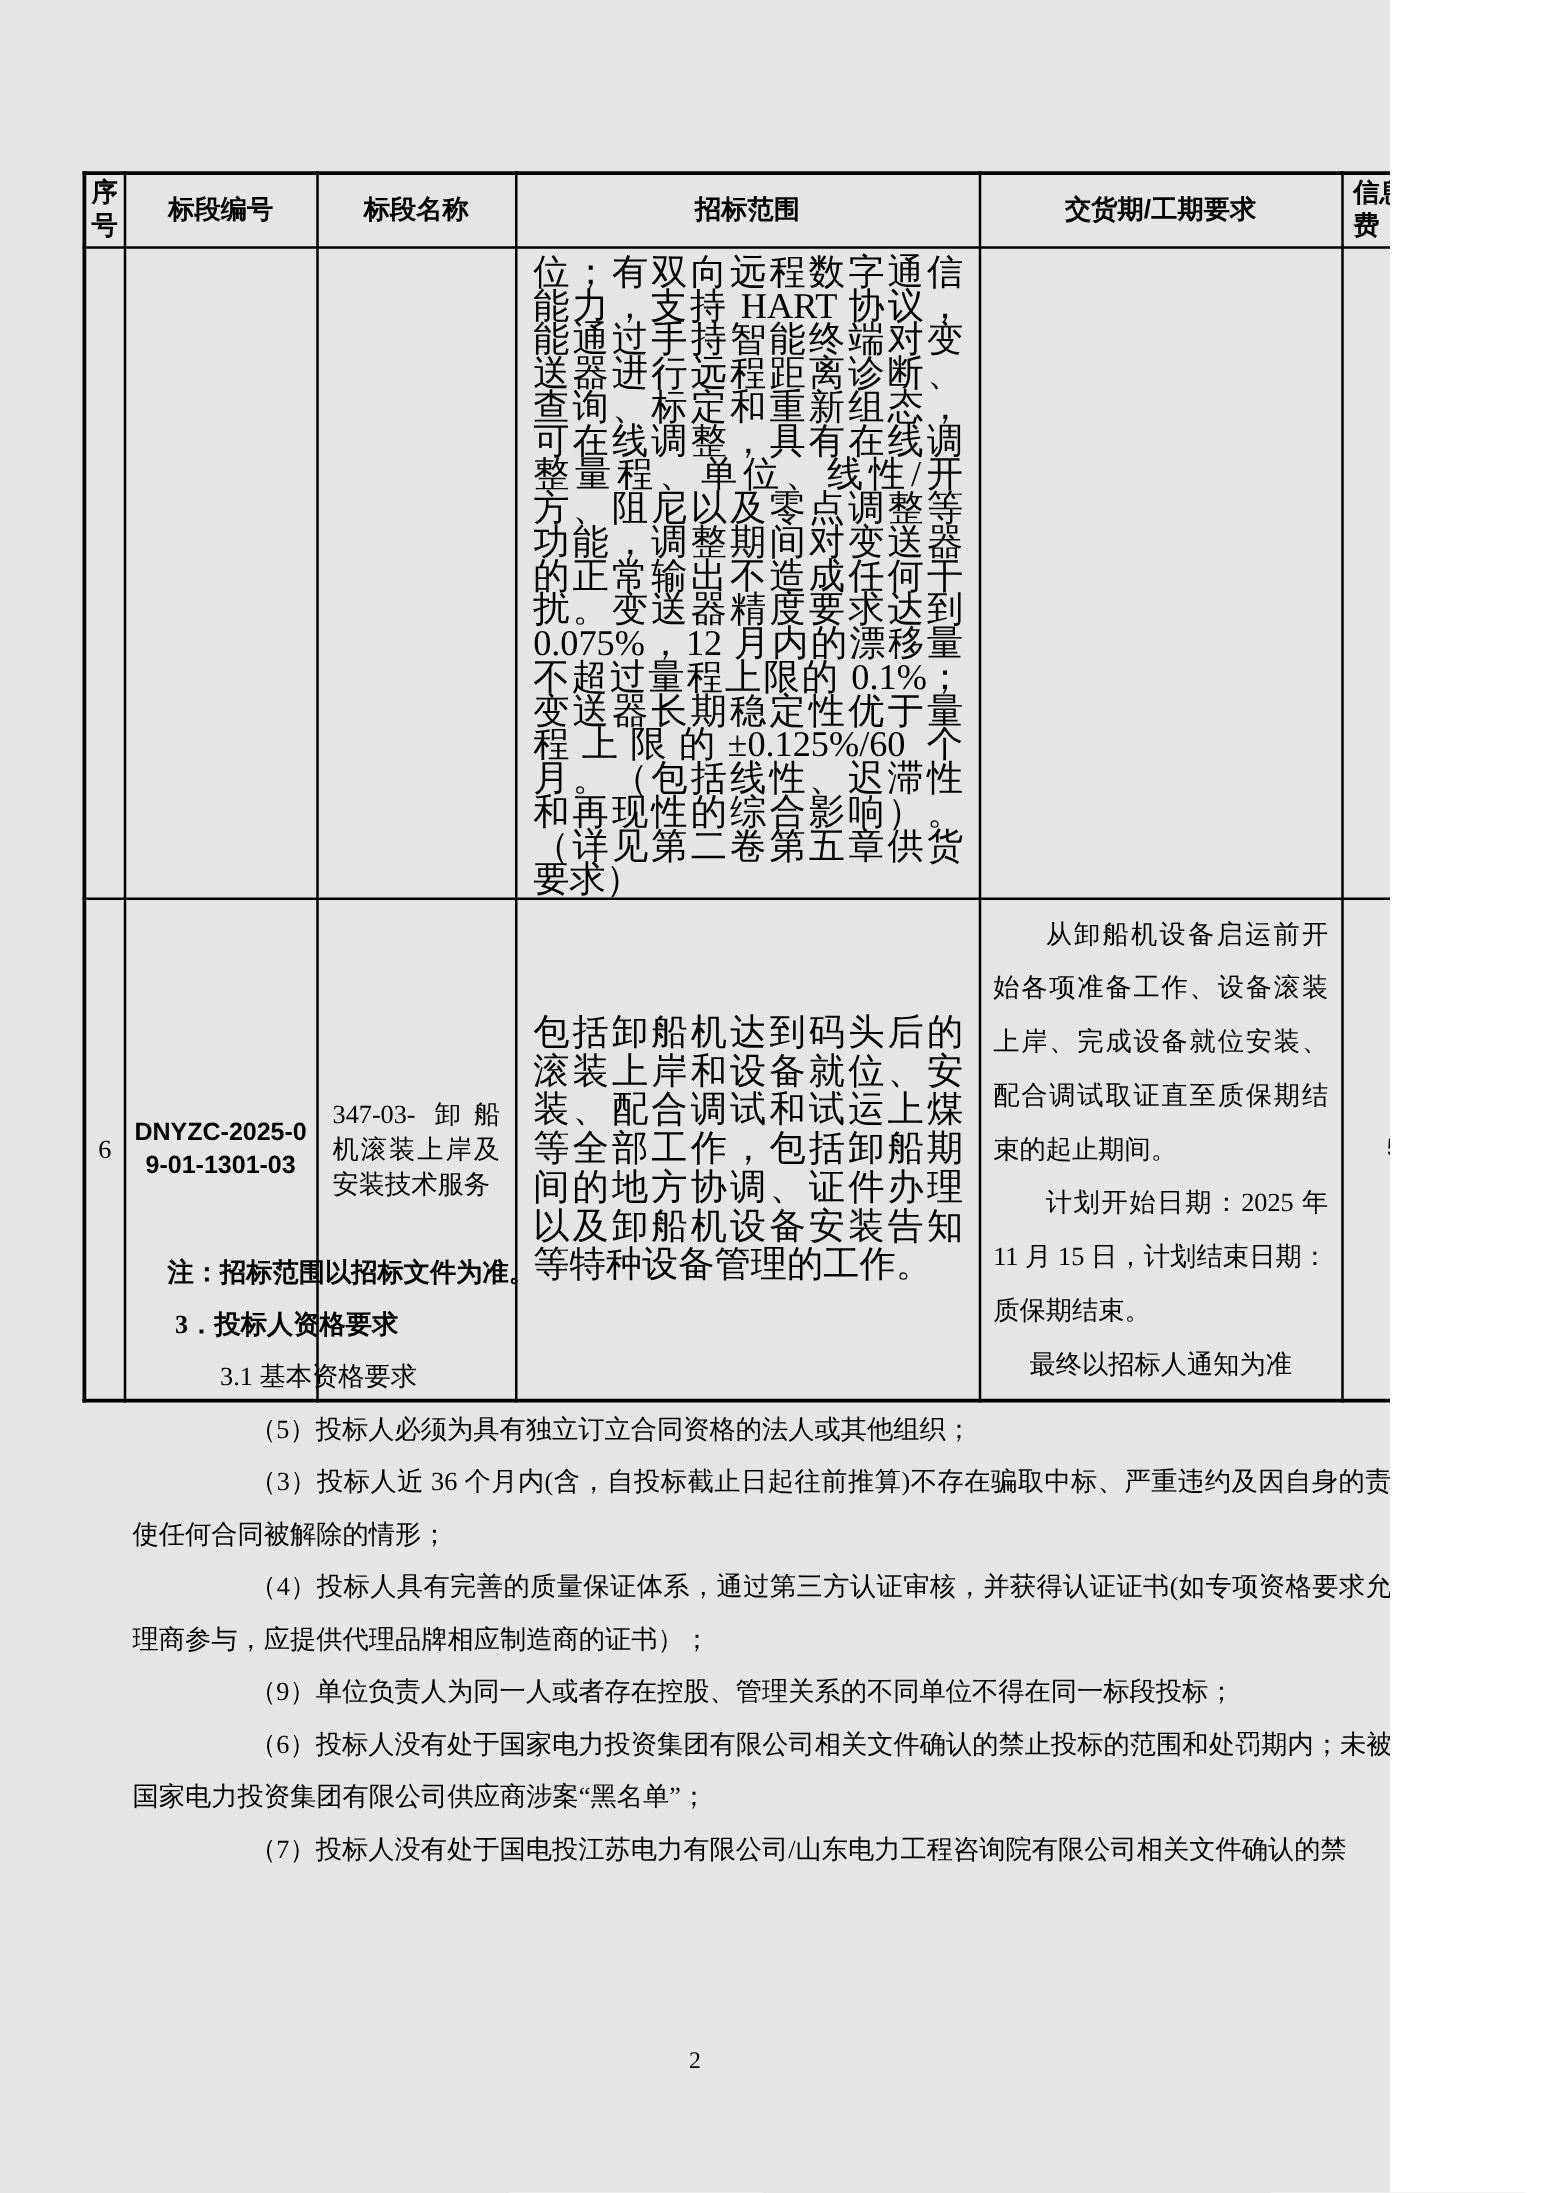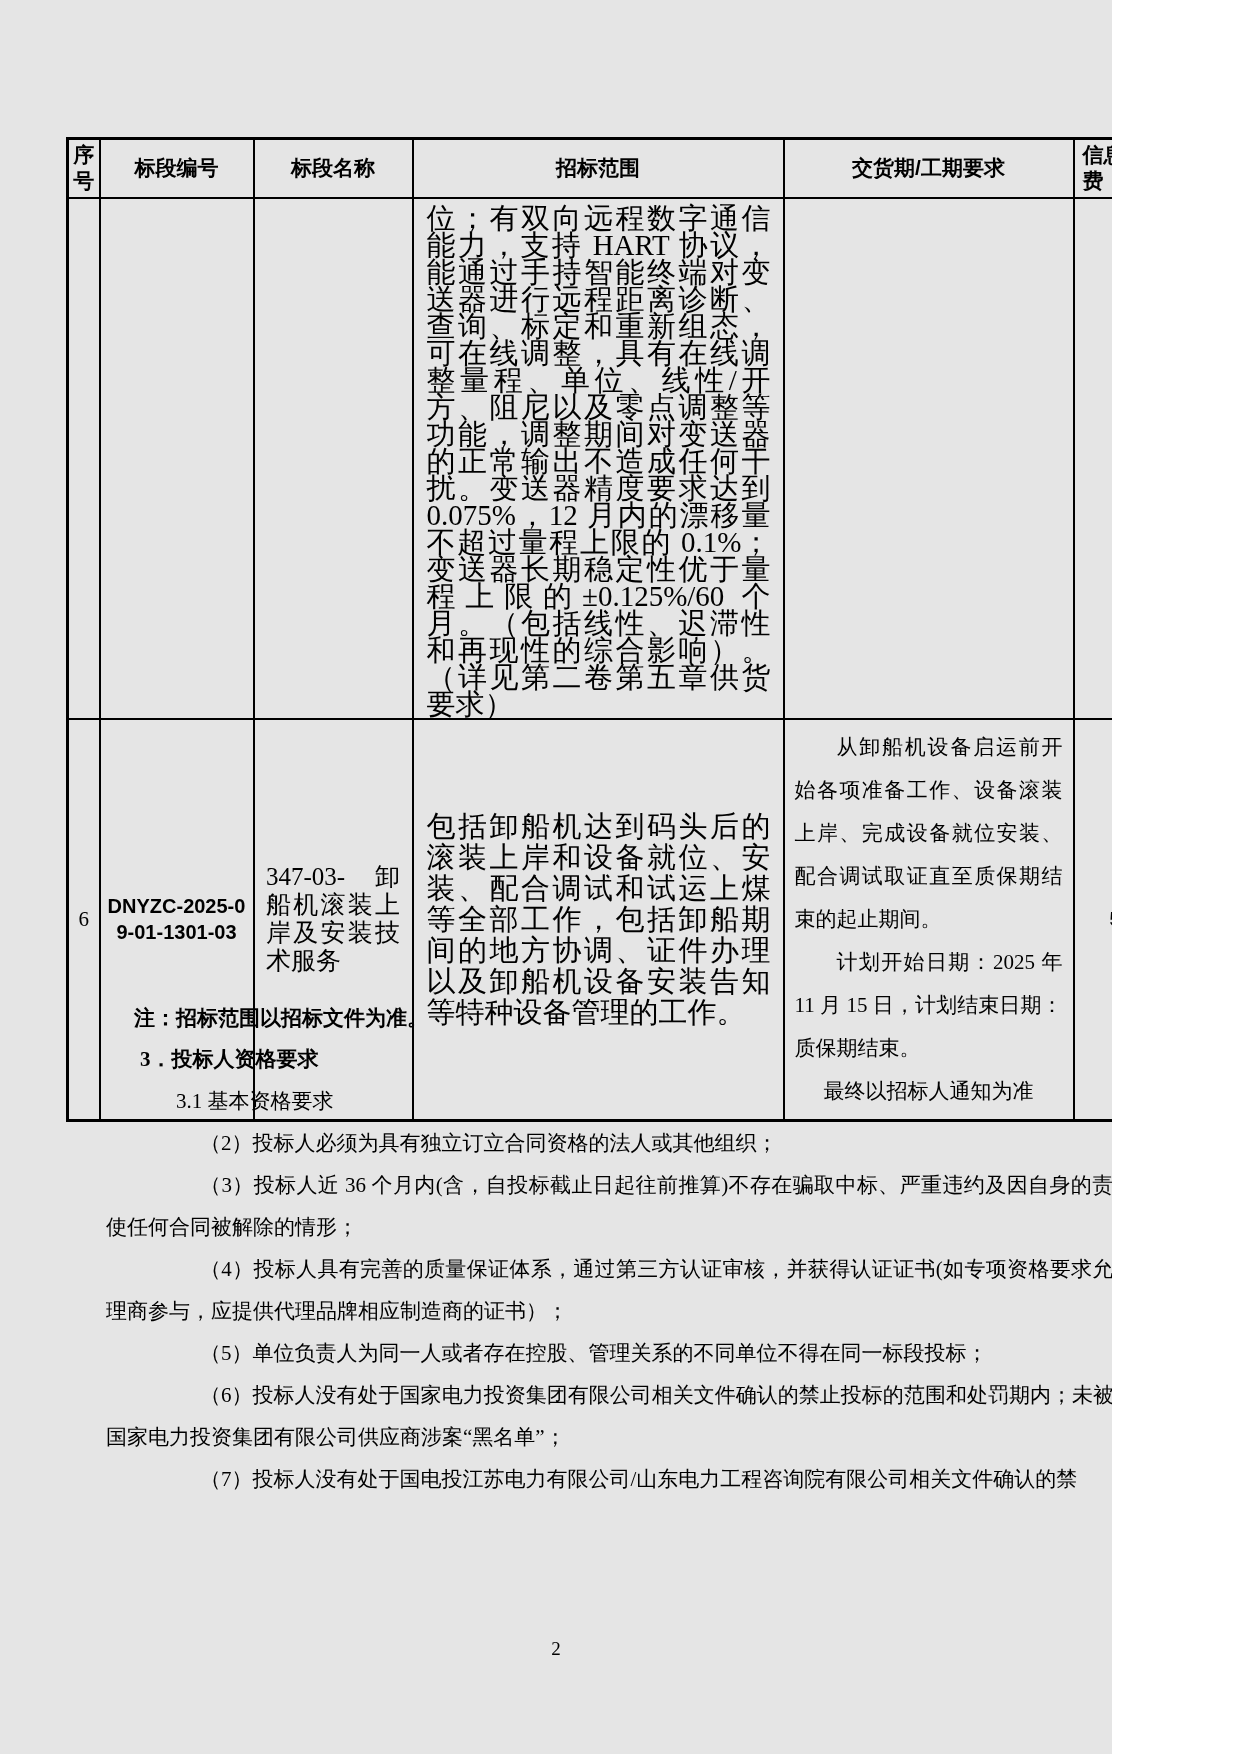--- a/index.html
+++ b/index.html
@@ -28,21 +28,21 @@
   tr.row-cont { height: 387px; }
   tr.row-six  { height: 402px; }
   td.c-seq  { text-align: center; vertical-align: middle; font-size: 21px; }
   td.c-code { text-align: center; vertical-align: middle; }
   .code-text {
     font-family: "Liberation Sans", "DejaVu Sans", sans-serif;
     font-size: 20px; font-weight: 600; line-height: 26px;
     white-space: pre-line; text-align: center;
   }
   td.c-name { vertical-align: middle; }
-  .name-text { width: 134px; margin: 0 auto; font-size: 25px; line-height: 28px; text-align: justify; }
+  .name-text { width: 134px; margin: 0 auto; font-size: 21px; line-height: 28px; text-align: justify; }
   td.c-scope { vertical-align: top; padding: 6px 12px 0 13px; }
   td.c-scope.mid { vertical-align: middle; padding: 0 12px 0 13px; }
   .scope-text { font-size: 29px; line-height: 27px; text-align: justify; line-break: strict; }
   .scope-text.loose { line-height: 31px; }
   td.c-delivery { vertical-align: middle; padding: 0 10px; }
   .dl { margin: 0; font-size: 21px; line-height: 43px; text-align: justify; text-indent: 42px; line-break: strict; }
   .dl.centered { text-align: center; text-indent: 0; }
   td.c-fee { text-align: center; vertical-align: middle; }
   .fee-text { font-family: "Liberation Sans", "DejaVu Sans", sans-serif; font-size: 20px; font-weight: 600; }
 
@@ -118,23 +118,23 @@
           <span class="fee-text">500</span>
         </td>
       </tr>
     </tbody>
   </table>
 
   <div class="body-text">
     <p class="note">注：招标范围以招标文件为准。</p>
     <p class="h3">3．投标人资格要求</p>
     <p class="h31">3.1 基本资格要求</p>
-    <p class="item">（2）投标人必须为具有独立订立合同资格的法人或其他组织；</p>
+    <p class="item">（5）投标人必须为具有独立订立合同资格的法人或其他组织；</p>
     <p class="item">（3）投标人近 36 个月内(含，自投标截止日起往前推算)不存在骗取中标、严重违约及因自身的责任而使任何合同被解除的情形；</p>
     <p class="item">（4）投标人具有完善的质量保证体系，通过第三方认证审核，并获得认证证书(如专项资格要求允许代理商参与，应提供代理品牌相应制造商的证书）；</p>
-    <p class="item">（5）单位负责人为同一人或者存在控股、管理关系的不同单位不得在同一标段投标；</p>
+    <p class="item">（9）单位负责人为同一人或者存在控股、管理关系的不同单位不得在同一标段投标；</p>
     <p class="item">（6）投标人没有处于国家电力投资集团有限公司相关文件确认的禁止投标的范围和处罚期内；未被列入国家电力投资集团有限公司供应商涉案“黑名单”；</p>
     <p class="item">（7）投标人没有处于国电投江苏电力有限公司/山东电力工程咨询院有限公司相关文件确认的禁</p>
   </div>
 
   <div class="page-number">2</div>
 
 </div>
 
 </body></html>

